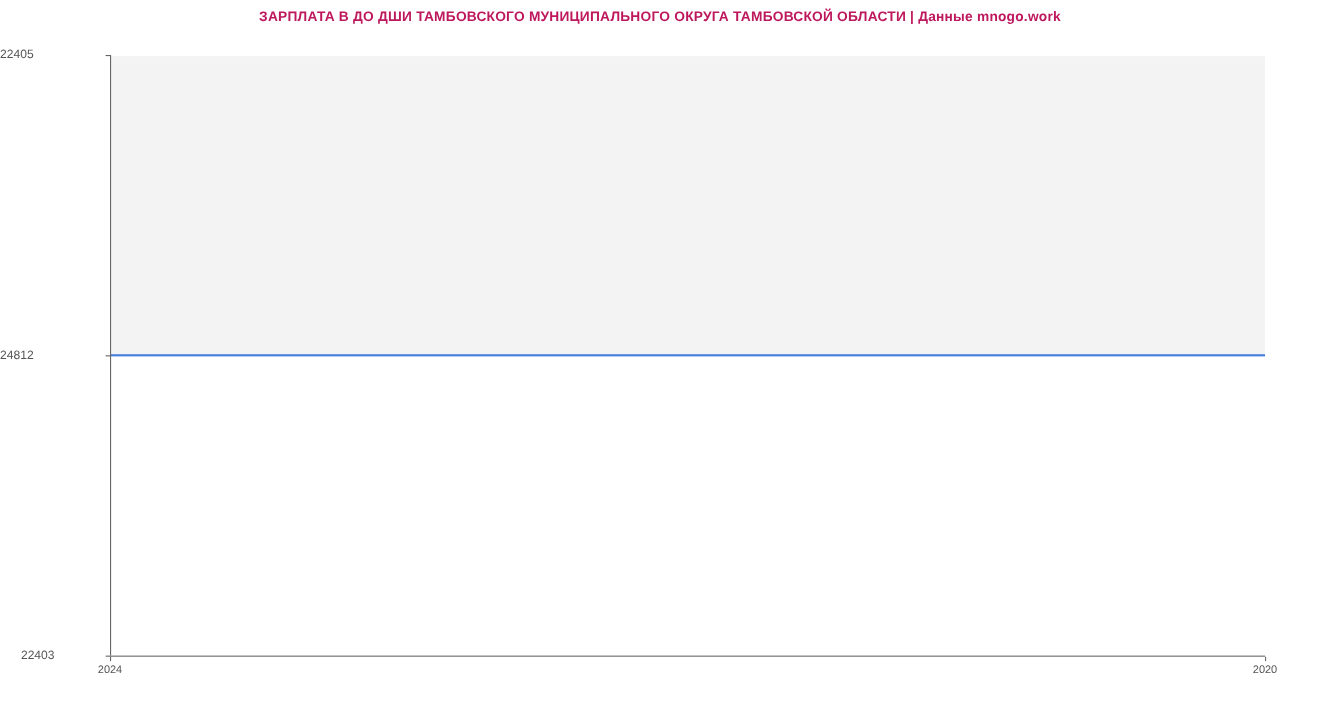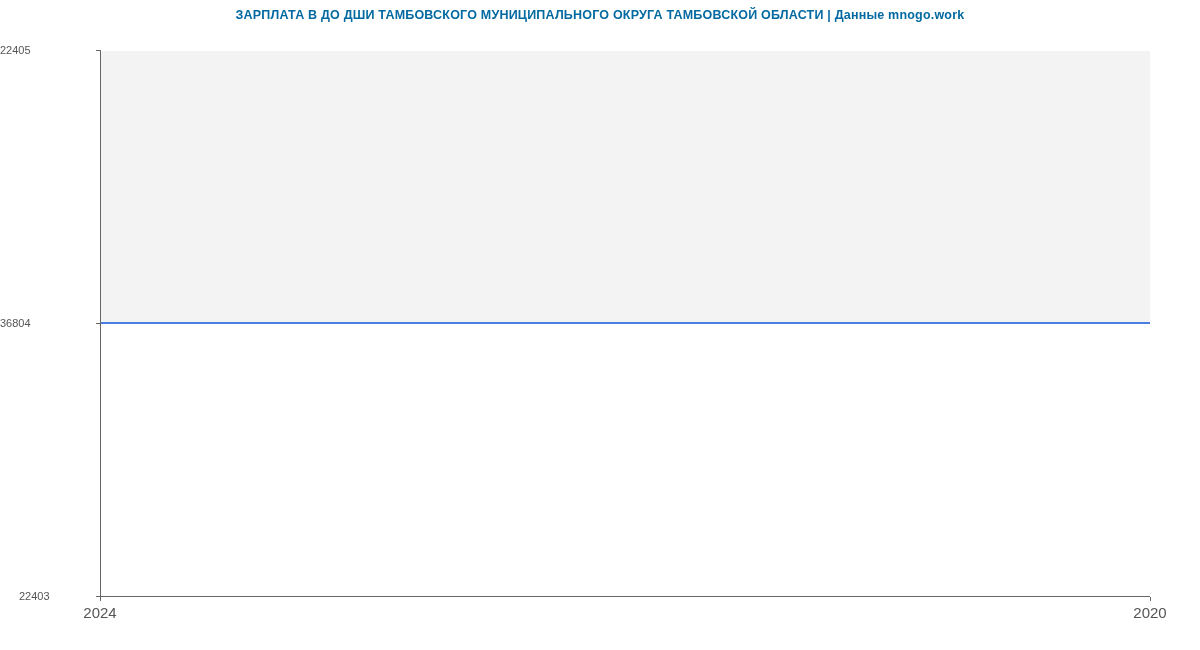--- a/index.html
+++ b/index.html
@@ -13,21 +13,21 @@
   }
   .title {
     position: absolute;
     top: 8px;
     left: 0;
     width: 1200px;
     text-align: center;
     font-size: 12.5px;
     font-weight: 600;
     letter-spacing: 0.2px;
-    color: #0369a1;
+    color: #be185d;
   }
   .plot {
     position: absolute;
     left: 100px;
     top: 50px;
     width: 1050px;
     height: 546px;
   }
   .plot-bg-upper {
     position: absolute;
@@ -76,21 +76,21 @@
   .ytick-mark {
     position: absolute;
     left: 96px;
     width: 4px;
     height: 1px;
     background: #666;
   }
   .xtick-label {
     position: absolute;
     top: 604px;
-    font-size: 15px;
+    font-size: 10px;
     color: #555;
     transform: translateX(-50%);
   }
   .xtick-mark {
     position: absolute;
     top: 597px;
     width: 1px;
     height: 4px;
     background: #666;
   }
@@ -110,21 +110,21 @@
   <div class="plot-bg-lower" style="top: 273px; height: 273px;"></div>
   <div class="gridline" id="grid-mid" style="top: 273px;"></div>
   <div class="gridline" id="grid-top" style="top: 0px;"></div>
   <div class="data-line" id="data-line" style="top: 272px; left: 0px; width: 1050px; background: rgb(74, 127, 224);"></div>
 </div>
 
 <div class="axis-left"></div>
 <div class="axis-bottom"></div>
 
 <div class="ytick-label" id="ylab0" style="top: 596px; margin-left: 19px;">22403</div>
-<div class="ytick-label" id="ylab1" style="top: 323px;">36804</div>
+<div class="ytick-label" id="ylab1" style="top: 323px;">24812</div>
 <div class="ytick-label" id="ylab2" style="top: 50px;">22405</div>
 <div class="ytick-mark" id="ytm0" style="top: 596px;"></div>
 <div class="ytick-mark" id="ytm1" style="top: 323px;"></div>
 <div class="ytick-mark" id="ytm2" style="top: 50px;"></div>
 
 <div class="xtick-label" id="xlab0" style="left: 100px;">2024</div>
 <div class="xtick-label" id="xlab1" style="left: 1150px;">2020</div>
 <div class="xtick-mark" id="xtm0" style="left: 100px;"></div>
 <div class="xtick-mark" id="xtm1" style="left: 1150px;"></div>
 

